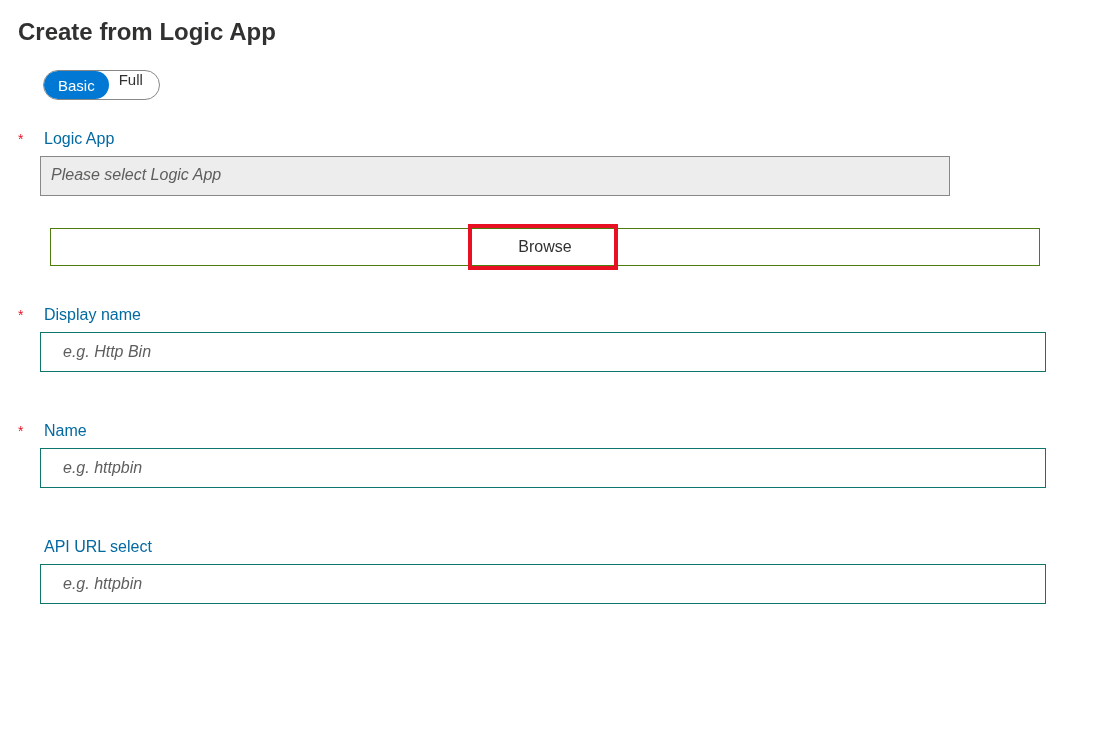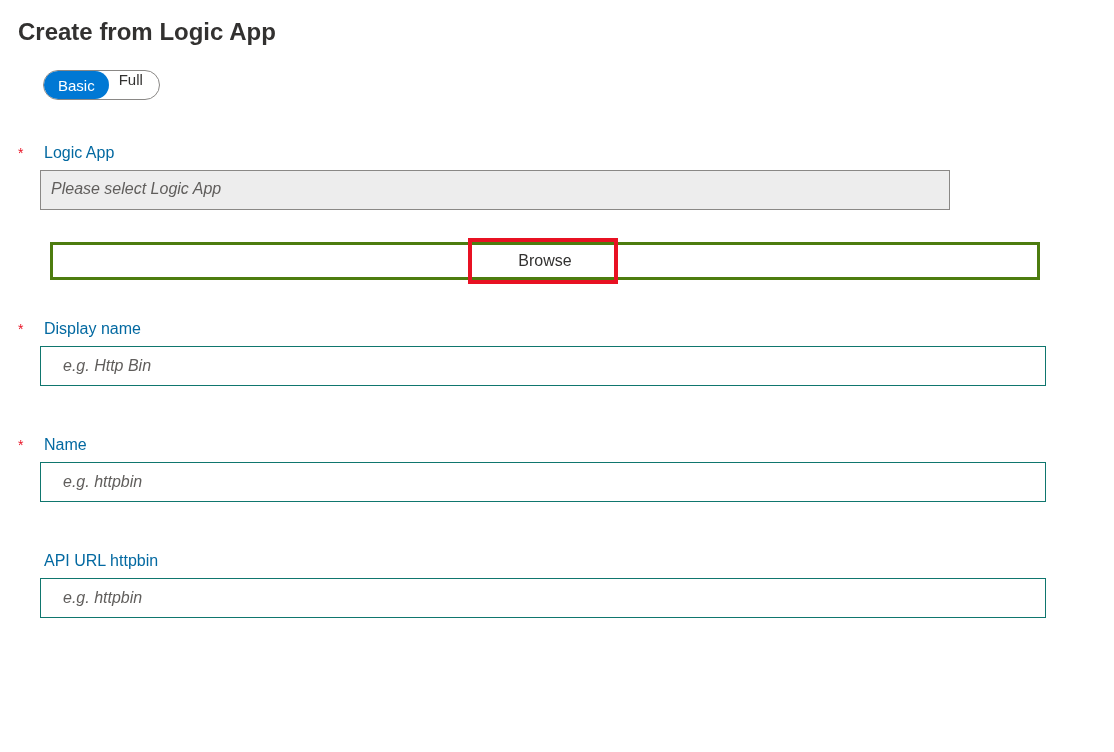--- a/index.html
+++ b/index.html
@@ -12,21 +12,21 @@
       padding: 18px 30px 0 18px;
     }
     .page-title {
       font-size: 24px;
       font-weight: 700;
       color: #323130;
       margin-bottom: 24px;
     }
     .toggle-wrap {
       margin-left: 25px;
-      margin-bottom: 44px;
+      margin-bottom: 30px;
     }
     .toggle {
       display: inline-flex;
       align-items: center;
       border: 1px solid #8a8886;
       border-radius: 22px;
       overflow: hidden;
       height: 30px;
       padding: 0;
     }
@@ -103,21 +103,21 @@
     .section-logic { margin-top: 4px; }
     .browse-wrap {
       margin-left: 32px;
       margin-top: 32px;
       margin-bottom: 40px;
       position: relative;
     }
     .browse-btn {
       width: 990px;
       height: 38px;
-      border: 3px solid #4d7c0f;
+      border: 1px solid #4d7c0f;
       background: #fff;
       font-size: 16px;
       color: #323130;
       cursor: pointer;
       font-family: inherit;
       display: flex;
       align-items: center;
       justify-content: center;
     }
     .highlight-box {
@@ -177,18 +177,18 @@
   <div class="input-row">
     <input type="text" class="text-input" placeholder="e.g. httpbin" style="">
   </div>
 </div>
 
 <div class="gap-lg"></div>
 
 <div>
   <div class="field-block">
     <span class="required-spacer"></span>
-    <span class="field-label">API URL httpbin</span>
+    <span class="field-label">API URL select</span>
   </div>
   <div class="input-row" style="margin-bottom:0;">
     <input type="text" class="text-input" placeholder="e.g. httpbin" style="">
   </div>
 </div>
 
 </body></html>

